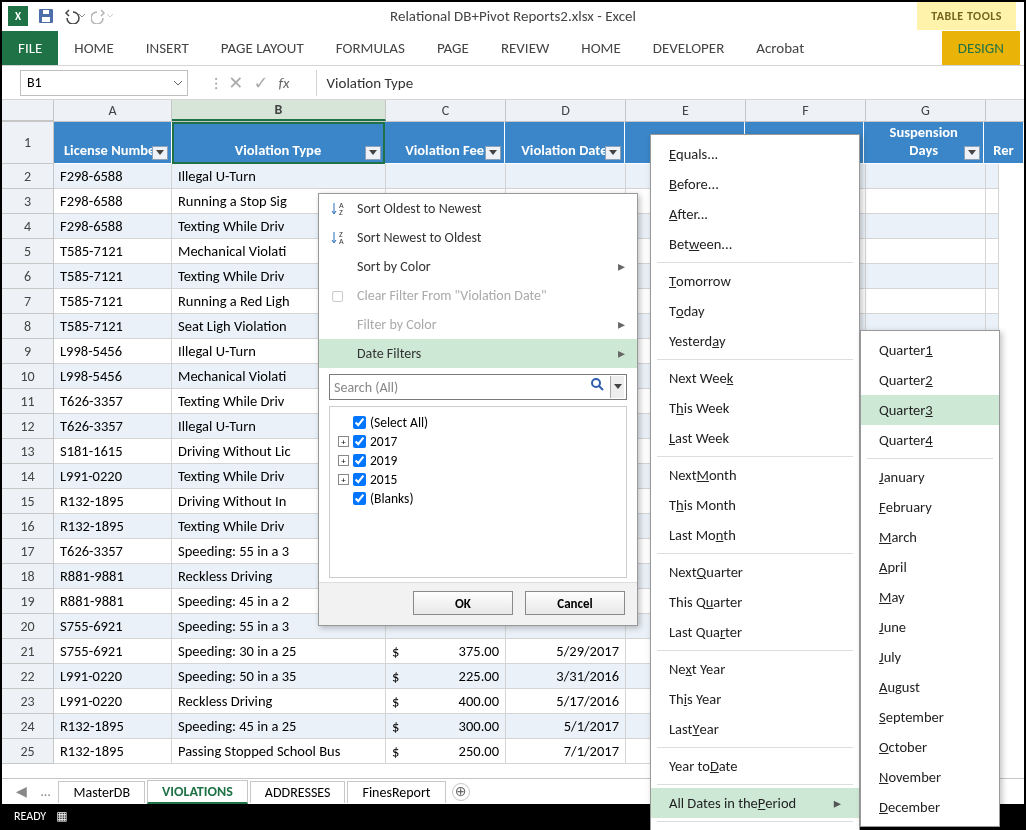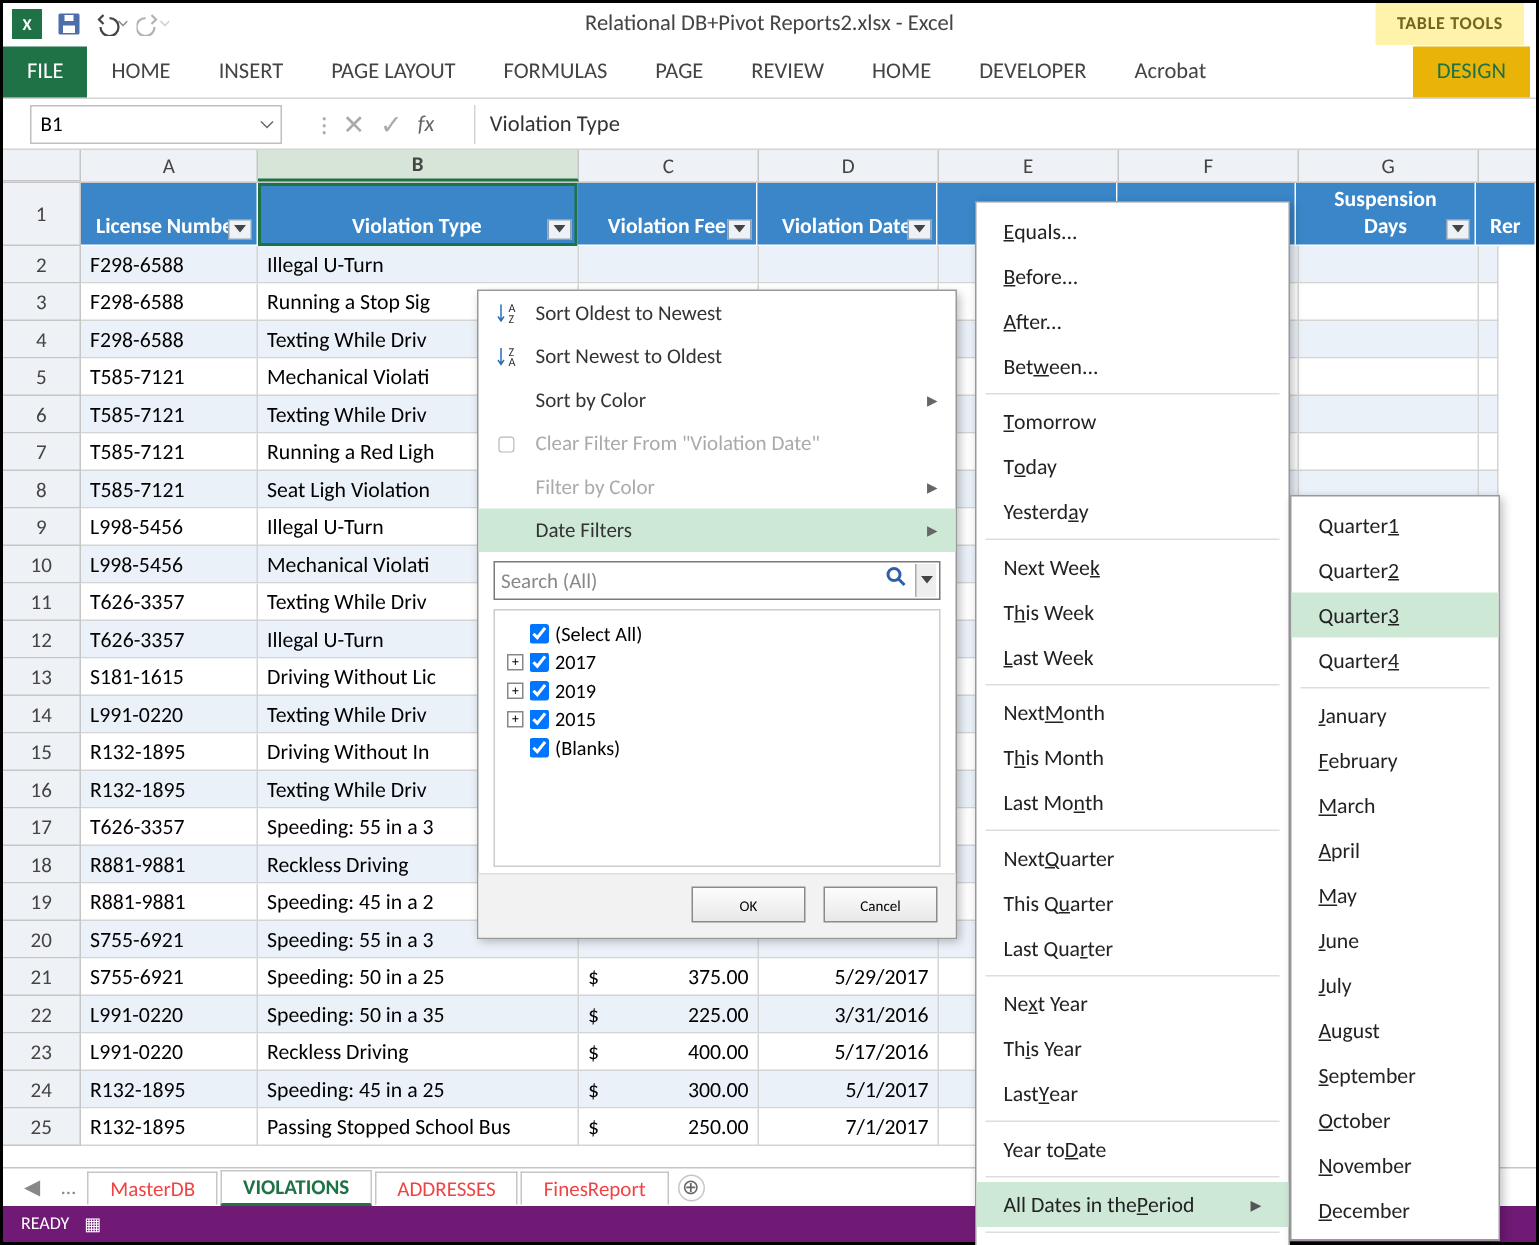--- a/index.html
+++ b/index.html
@@ -45,39 +45,39 @@
 
 .thrrow { height: 42px; }
 .thr { background: #3a86c8; color: #fff; font-weight: 600; display: flex; align-items: flex-end; justify-content: center; padding: 2px 4px 4px 4px; position: relative; border-right: 1px solid #fff; border-bottom: 1px solid #fff; }
 .thr .dd { position: absolute; right: 3px; bottom: 3px; width: 16px; height: 14px; background: #eef1f5; border: 1px solid #8ea2b7; display: flex; align-items: center; justify-content: center; }
 .thr .dd svg { display: block; }
 .thr.sel { outline: 2px solid #1f7246; outline-offset: -2px; }
 
 
 .sheettabs { height: 26px; background: #fff; border-top: 1px solid #c6c6c6; display: flex; align-items: center; padding: 0 8px; gap: 2px; font-size: 14px; }
 .sheettabs .nav { color: #888; padding: 0 6px; }
-.stab { padding: 2px 14px; border: 1px solid #c6c6c6; border-bottom: none; color: #ef4444; }
+.stab { padding: 2px 14px; border: 1px solid #c6c6c6; border-bottom: none; color: #000000; }
 .stab.active { background: #fff; border-bottom: 2px solid #1f7246; color: #1f7246; font-weight: 600; }
-.statusbar { height: 24px; background: #701a75; color: #fff; font-size: 12px; display: flex; align-items: center; padding: 0 12px; gap: 10px; }
+.statusbar { height: 24px; background: #000000; color: #fff; font-size: 12px; display: flex; align-items: center; padding: 0 12px; gap: 10px; }
 
 
 .filter-panel { position: absolute; left: 316px; top: 191px; width: 320px; background: #fff; border: 1px solid #999; box-shadow: 2px 2px 6px rgba(0,0,0,.25); z-index: 5; font-size: 14px; }
 .fp-sec { display: flex; align-items: center; padding: 6px 12px; gap: 10px; color: #333; }
 .fp-sec.dis { color: #aaa; }
 .fp-sec.hl { background: #cde9d6; }
 .fp-sec .arrow { margin-left: auto; color: #666; }
 .fp-search { margin: 6px 10px; height: 26px; border: 1px solid #7a7a7a; display: flex; align-items: center; padding: 0 4px; color: #888; position: relative; }
 .fp-search .mag { position: absolute; right: 20px; color: #2f5faa; }
 .fp-search .dd2 { position: absolute; right: 2px; width: 14px; height: 22px; background: #eee; border-left: 1px solid #aaa; display:flex; align-items:center; justify-content:center; }
 .fp-tree { margin: 4px 10px; border: 1px solid #ccc; height: 172px; padding: 6px 8px; }
 .fp-tree .node { display: flex; align-items: center; gap: 4px; padding: 1px 0; font-size: 13.5px; }
 .fp-tree .node input { margin: 0; }
 .fp-tree .exp { width: 11px; height: 11px; border: 1px solid #888; font-size: 9px; line-height: 9px; text-align: center; }
 .fp-btns { display: flex; justify-content: flex-end; gap: 12px; padding: 8px 12px 10px 12px; background: #f2f2f2; border-top: 1px solid #ddd; }
-.fp-btns button { width: 76px; height: 24px; background: linear-gradient(#fdfdfd,#e8e8e8); border: 1px solid #8a8a8a; font-size: 10px; }
+.fp-btns button { width: 100px; height: 24px; background: linear-gradient(#fdfdfd,#e8e8e8); border: 1px solid #8a8a8a; font-size: 13px; font-weight: bold; }
 
 
 .dfmenu { position: absolute; background: #fff; border: 1px solid #999; box-shadow: 2px 2px 6px rgba(0,0,0,.25); z-index: 6; font-size: 14.5px; padding: 4px 0; }
 .df1 { left: 648px; top: 132px; width: 210px; }
 .df2 { left: 858px; top: 328px; width: 140px; }
 .dfitem { padding: 6px 18px; display: flex; align-items: center; position: relative; color: #222; }
 .dfitem .arrow { margin-left: auto; color: #555; }
 .dfitem.hl { background: #cde9d6; }
 .dfsep { height: 1px; background: #ddd; margin: 3px 6px; }
 .ul { text-decoration: underline; }
@@ -436,21 +436,21 @@
           <div class="cell w-c"></div>
           <div class="cell w-d" style="justify-content: flex-end;"></div>
           <div class="cell w-e"></div>
           <div class="cell w-f"></div>
           <div class="cell w-g"></div>
           <div class="cell "></div>
         </div>
         <div class="row plain">
           <div class="rh">21</div>
           <div class="cell w-a">S755-6921</div>
-          <div class="cell w-b">Speeding: 50 in a 25</div>
+          <div class="cell w-b">Speeding: 30 in a 25</div>
           <div class="cell w-c" style="justify-content: space-between;">
             <span>$</span>
             <span>375.00</span>
           </div>
           <div class="cell w-d" style="justify-content: flex-end;">5/29/2017</div>
           <div class="cell w-e"></div>
           <div class="cell w-f"></div>
           <div class="cell w-g"></div>
           <div class="cell "></div>
         </div>

